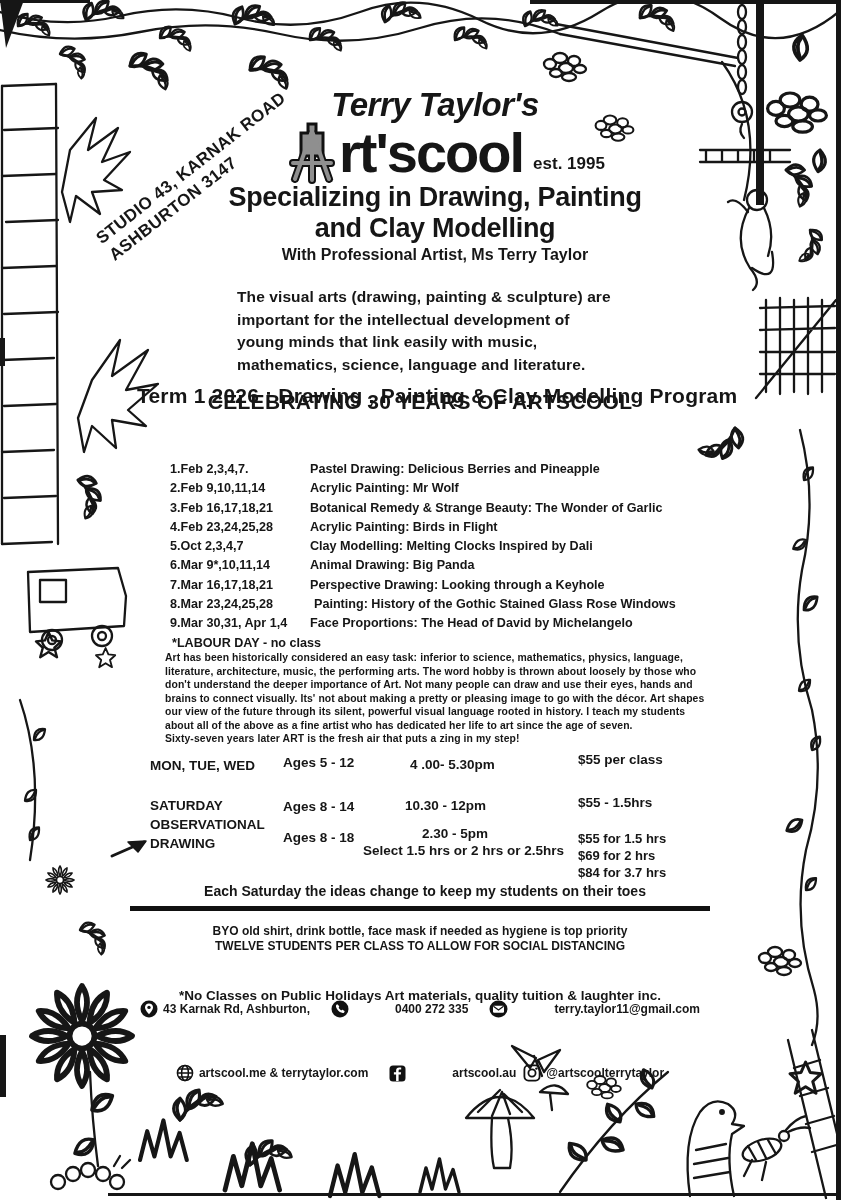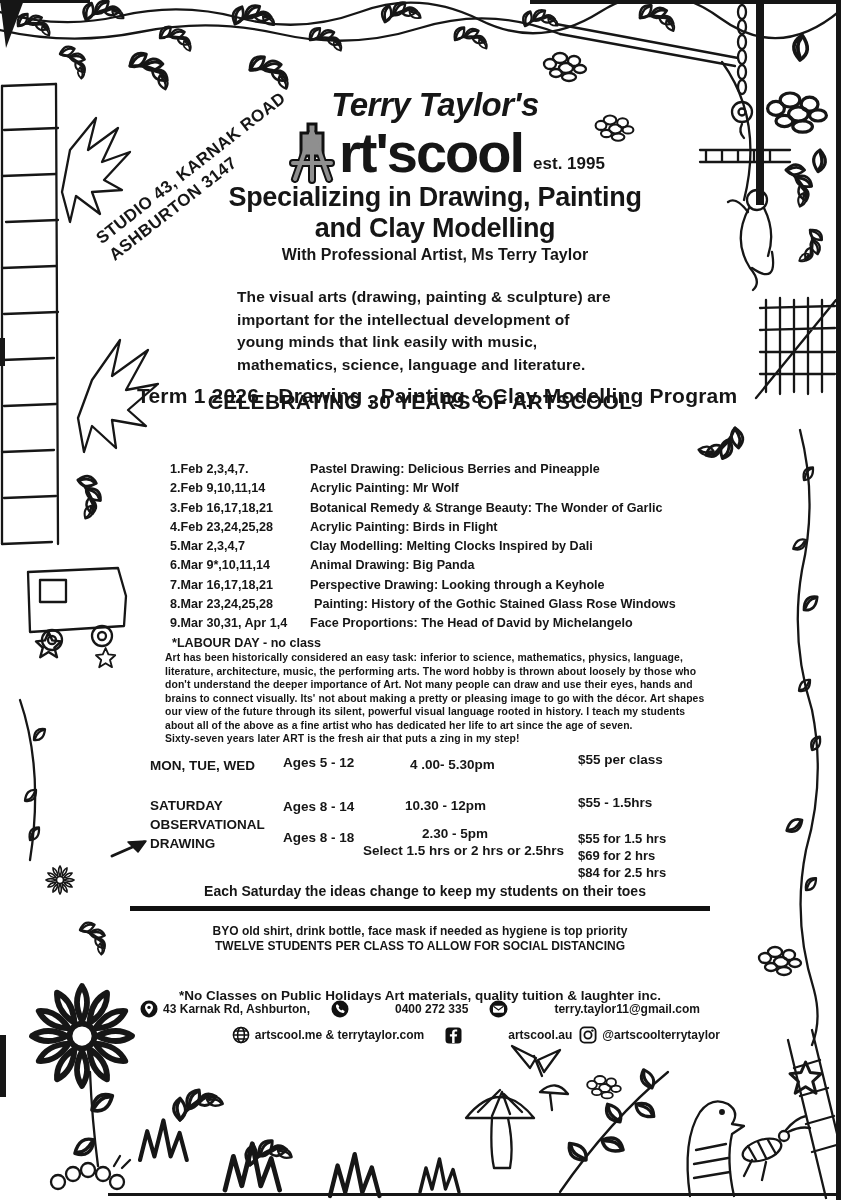--- a/index.html
+++ b/index.html
@@ -37,21 +37,21 @@
   .sat-note{left:155px;top:883px;width:540px;font-size:14px;font-weight:700;text-align:center;}
   .divider{left:130px;top:906px;width:580px;height:5px;background:#111;}
 
   .byo{left:130px;top:924px;width:580px;text-align:center;font-size:12px;font-weight:700;}
   .twelve{left:130px;top:939px;width:580px;text-align:center;font-size:12px;font-weight:800;}
   .noclass{left:130px;top:964px;width:580px;text-align:center;font-size:13.5px;font-weight:800;margin-top:24px;}
 
   .contact-row{left:120px;width:600px;display:flex;justify-content:center;align-items:center;gap:7px;
     font-size:12px;font-weight:800;}
   .crow1{top:1000px;}
-  .crow2{top:1026px;justify-content:flex-end;}
+  .crow2{top:1064px;}
   .citem{display:flex;align-items:center;gap:5px;}
   .gap1{margin-left:14px;gap:46px;}
 </style>
 </head>
 <body>
 
 <div class="page">
 
   <svg class="border-art" width="841" height="1200" viewBox="0 0 841 1200">
     <defs>
@@ -292,21 +292,21 @@
         </div>
       <div class="srow">
           <span class="sdate">3.Feb 16,17,18,21</span>
           <span class="sact">Botanical Remedy &amp; Strange Beauty: The Wonder of Garlic</span>
         </div>
       <div class="srow">
           <span class="sdate">4.Feb 23,24,25,28</span>
           <span class="sact">Acrylic Painting:  Birds in Flight</span>
         </div>
       <div class="srow">
-          <span class="sdate">5.Mar 2,3,4,7</span>
+          <span class="sdate">5.Oct 2,3,4,7</span>
           <span class="sact">Clay Modelling: Melting Clocks Inspired by Dali</span>
         </div>
       <div class="srow">
           <span class="sdate">6.Mar 9*,10,11,14</span>
           <span class="sact">Animal Drawing: Big Panda</span>
         </div>
       <div class="srow">
           <span class="sdate">7.Mar 16,17,18,21</span>
           <span class="sact">Perspective Drawing: Looking through a Keyhole</span>
         </div>
@@ -339,21 +339,21 @@
 DRAWING</div>
     <div class="abs cell" style="left:283px;top:799px">Ages 8 - 14</div>
     <div class="abs cell" style="left:405px;top:798px">10.30 - 12pm</div>
     <div class="abs cell" style="left:578px;top:795px">$55 - 1.5hrs</div>
 
     <div class="abs cell" style="left:283px;top:830px">Ages 8 - 18</div>
     <div class="abs cell" style="left:422px;top:826px">2.30 - 5pm</div>
     <div class="abs cell" style="left:363px;top:843px">Select 1.5 hrs or 2 hrs or 2.5hrs</div>
     <div class="abs cell-sm" style="left:578px;top:831px">$55 for 1.5 hrs</div>
     <div class="abs cell-sm" style="left:578px;top:848px">$69 for 2 hrs</div>
-    <div class="abs cell-sm" style="left:578px;top:865px">$84 for 2.5 hrs</div>
+    <div class="abs cell-sm" style="left:578px;top:865px">$84 for 3.7 hrs</div>
 
     <div class="abs sat-note">Each Saturday the ideas change to keep my students on their toes</div>
     <div class="abs divider"></div>
 
     <div class="abs byo">BYO old shirt, drink bottle, face mask if needed as hygiene is top priority</div>
     <div class="abs twelve">TWELVE STUDENTS PER CLASS TO ALLOW FOR SOCIAL DISTANCING</div>
     <div class="abs noclass">*No Classes on Public Holidays  Art materials, quality tuition &amp; laughter inc.</div>
 
     <div class="abs contact-row crow1">
       <span class="citem">

